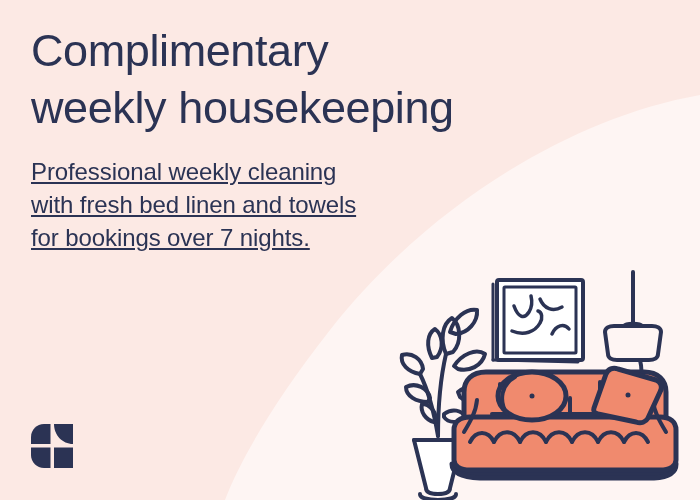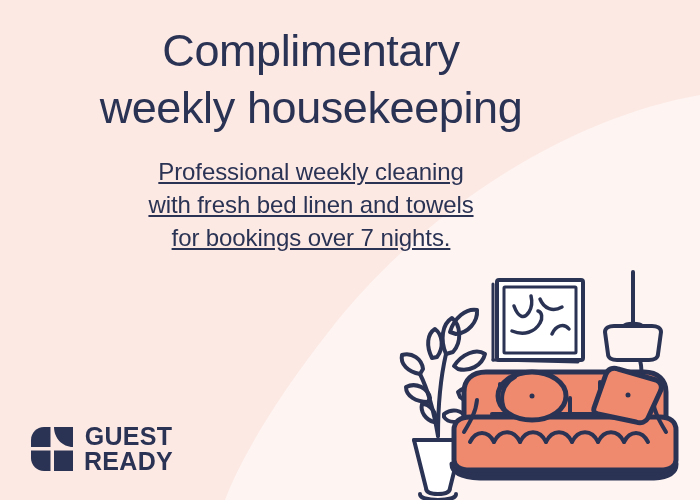--- a/index.html
+++ b/index.html
@@ -9,21 +9,20 @@
   body {
     font-family: "Liberation Sans", sans-serif;
     background: #ffffff;
   }
   #banner {
     position: relative;
     width: 700px;
     height: 500px;
     overflow: hidden;
     background: #fce9e4;
-    text-align: center;
   }
   
   #bg-arc {
     position: absolute;
     left: 0;
     top: 0;
     width: 700px;
     height: 500px;
   }
   
@@ -109,24 +108,20 @@
       <path d="M19.5,0 L19.5,20 L0,20 L0,13 C0,5.8 5.8,0 13,0 Z" fill="#2b3354"></path>
 
       <path d="M23,0 L42,0 L42,20 L23,20 C23,11 23,6 23,0 Z" fill="#2b3354"></path>
 
       <path d="M23,0 C23,11 31.5,20 42,20 L23,20 Z" fill="#fce9e4"></path>
 
       <path d="M19.5,23.5 L19.5,44 L13,44 C5.8,44 0,38.2 0,31 L0,23.5 Z" fill="#2b3354"></path>
 
       <rect x="23" y="23.5" width="19" height="20.5" fill="#2b3354"></rect>
     </svg>
-    <div id="logo-wordmark">
-      <span class="logo-word">GUEST</span>
-      <span class="logo-word">READY</span>
-    </div>
   </div>
 
   <svg id="illustration" viewBox="0 0 300 238" aria-hidden="true">
 
     <g fill="none" stroke="#2b3354" stroke-width="4" stroke-linecap="round" stroke-linejoin="round">
 
       <g>
 
         <path d="M46,174 C46,150 48,118 54,92"></path>
 

